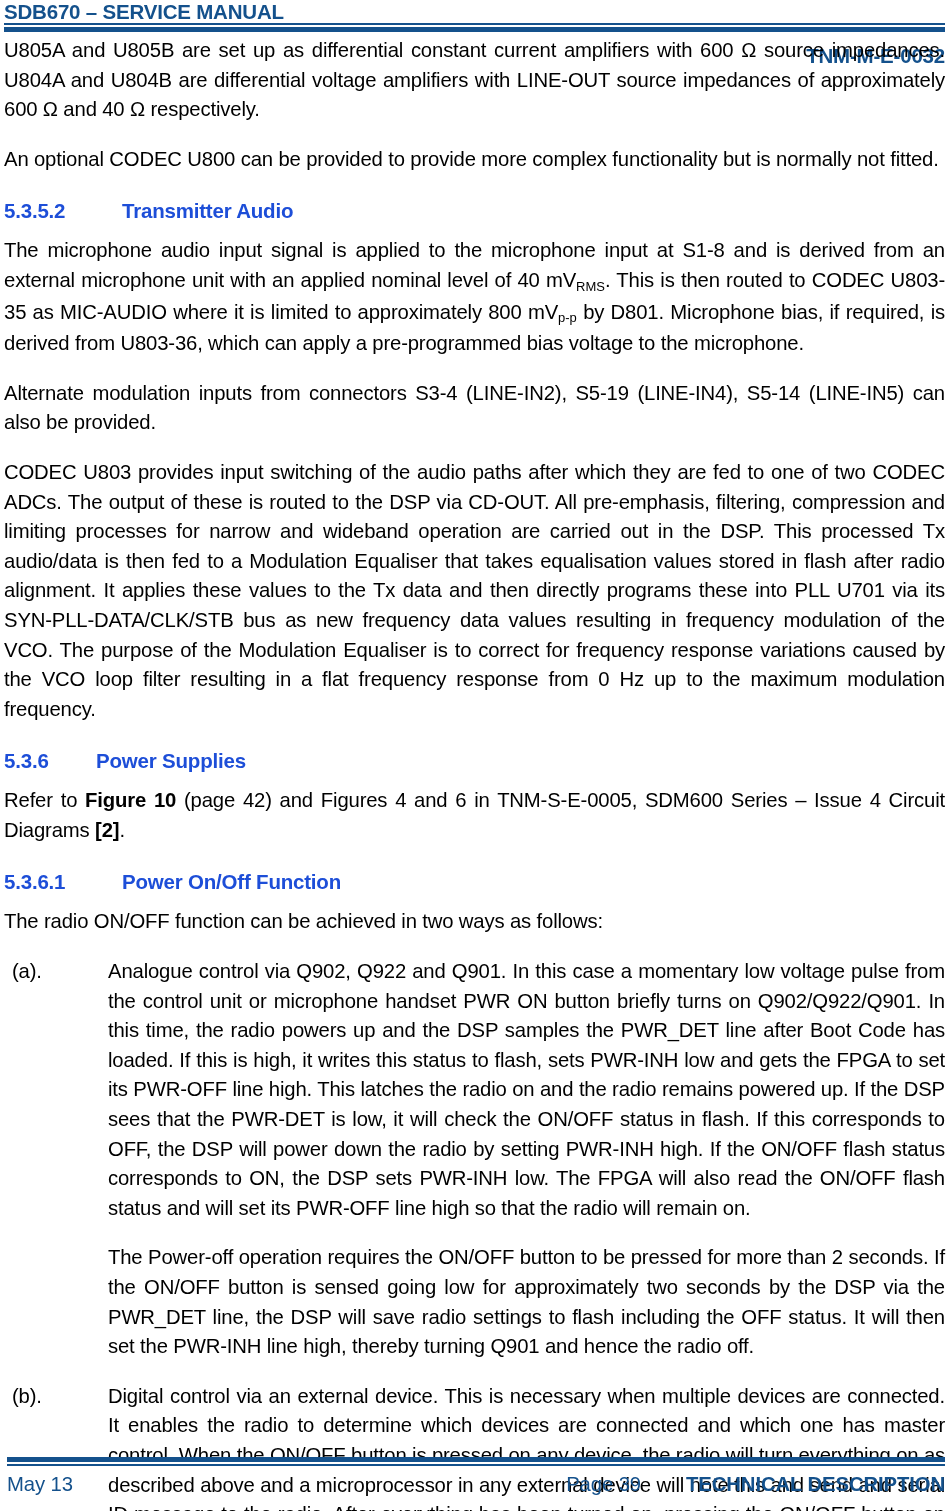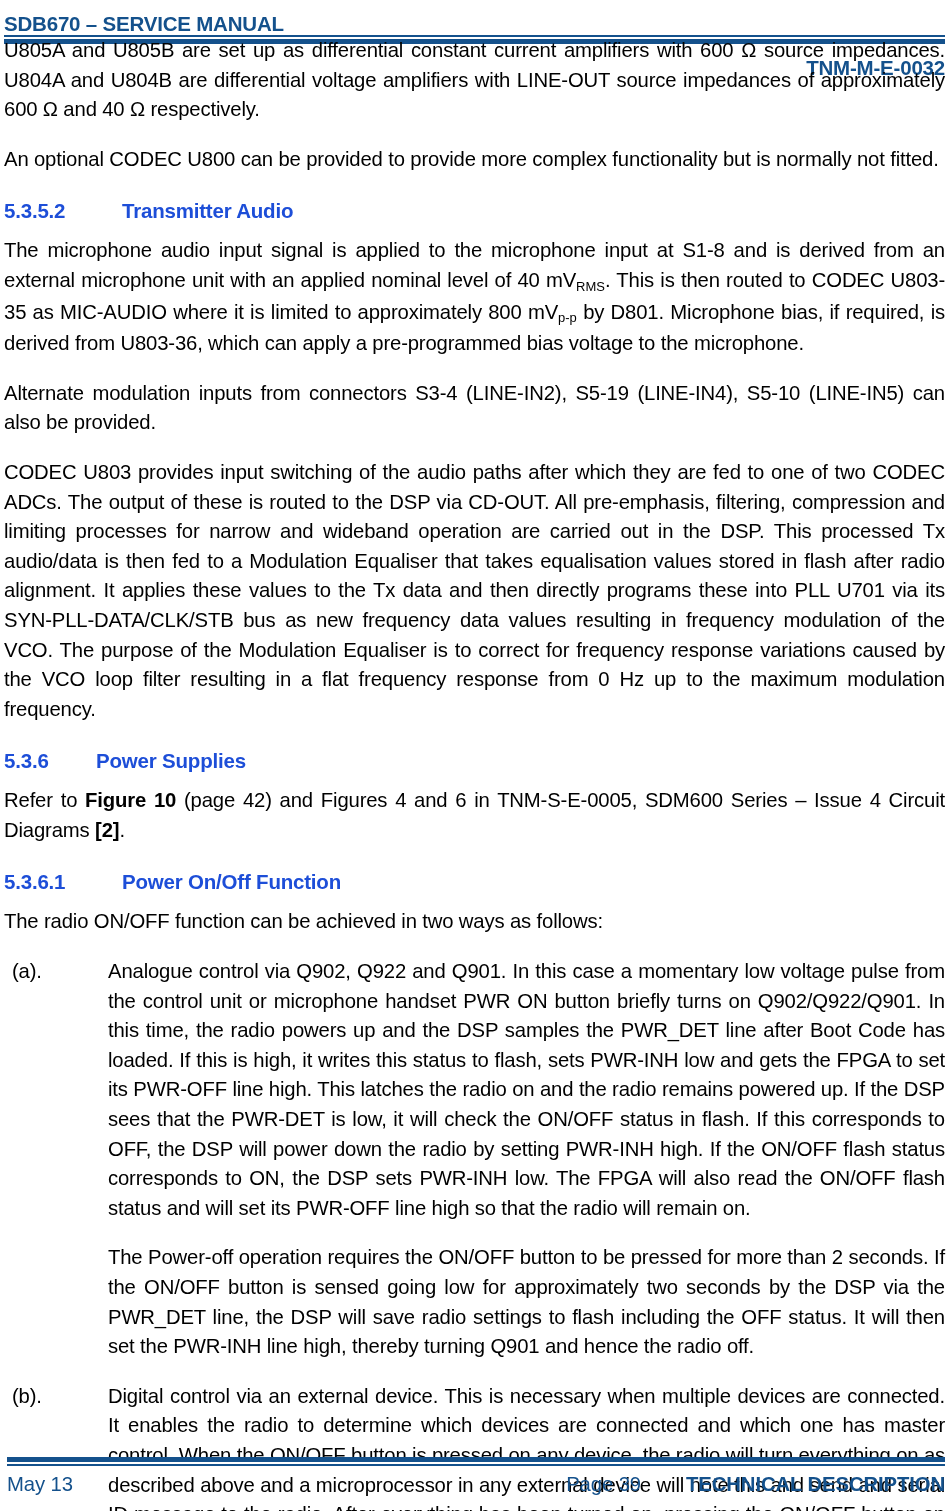--- a/index.html
+++ b/index.html
@@ -18,21 +18,21 @@
   .page {
     position: relative;
     width: 949px;
     height: 1511px;
     box-sizing: border-box;
   }
 
   
   .page-header {
     position: absolute;
-    top: 12px;
+    top: 0;
     left: 4px;
     right: 4px;
     height: 34px;
   }
   .header-row {
     display: flex;
     justify-content: space-between;
     align-items: flex-start;
     font-size: 20.5px;
     font-weight: bold;
@@ -215,21 +215,21 @@
 
     <div class="spacer-xs"></div>
 
     <h3 class="heading lvl4">
       <span class="num">5.3.5.2</span>
       <span class="ttl">Transmitter Audio</span>
     </h3>
 
     <p class="body"><span>The microphone audio input signal is applied to the microphone input at S1-8 and is derived from an external microphone unit with an applied nominal level of 40 mV</span><sub>RMS</sub><span>.   This is then routed to CODEC U803-35 as MIC-AUDIO where it is limited to approximately 800 mV</span><sub>p-p</sub><span> by D801.  Microphone bias, if required, is derived from U803-36, which can apply a pre-programmed bias voltage to the microphone.</span></p>
 
-    <p class="body">Alternate modulation inputs from connectors S3-4 (LINE-IN2), S5-19 (LINE-IN4), S5-10 (LINE-IN5) can also be provided.</p>
+    <p class="body">Alternate modulation inputs from connectors S3-4 (LINE-IN2), S5-19 (LINE-IN4), S5-14 (LINE-IN5) can also be provided.</p>
 
     <p class="body">CODEC U803 provides input switching of the audio paths after which they are fed to one of two CODEC ADCs.  The output of these is routed to the DSP via CD-OUT.  All pre-emphasis, filtering, compression and limiting processes for narrow and wideband operation are carried out in the DSP.  This processed Tx audio/data is then fed to a Modulation Equaliser that takes equalisation values stored in flash after radio alignment.   It applies these values to the Tx data and then directly programs these into PLL U701 via its SYN-PLL-DATA/CLK/STB bus as new frequency data values resulting in frequency modulation of the VCO.   The purpose of the Modulation Equaliser is to correct for frequency response variations caused by the VCO loop filter resulting in a flat frequency response from 0 Hz up to the maximum modulation frequency.</p>
 
     <div class="spacer-xs"></div>
 
     <h3 class="heading lvl3">
       <span class="num">5.3.6</span>
       <span class="ttl">Power Supplies</span>
     </h3>
 

